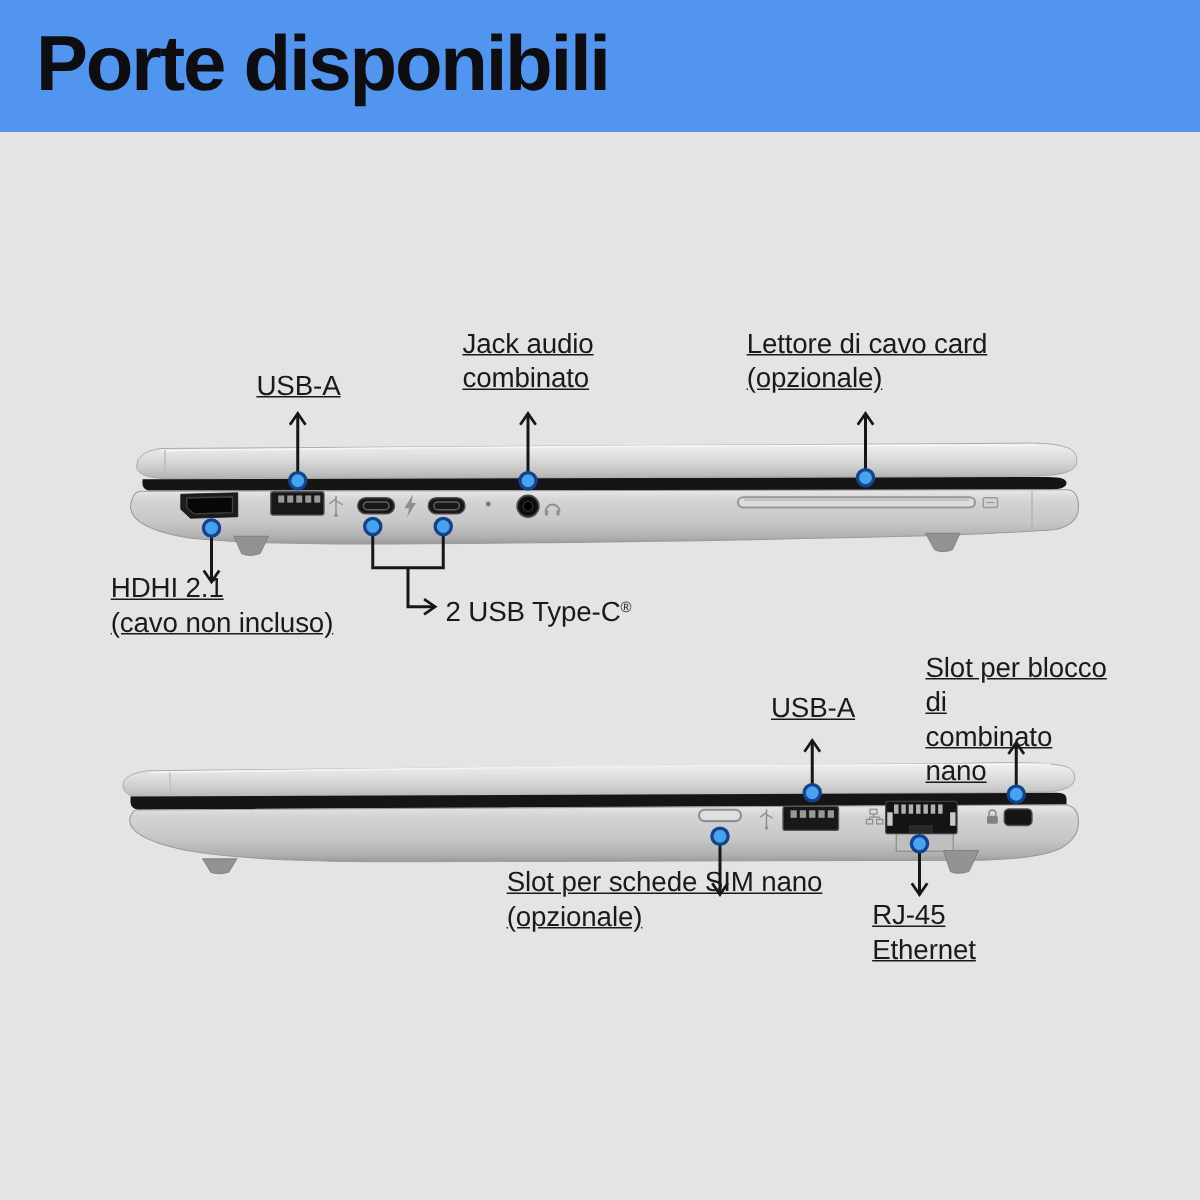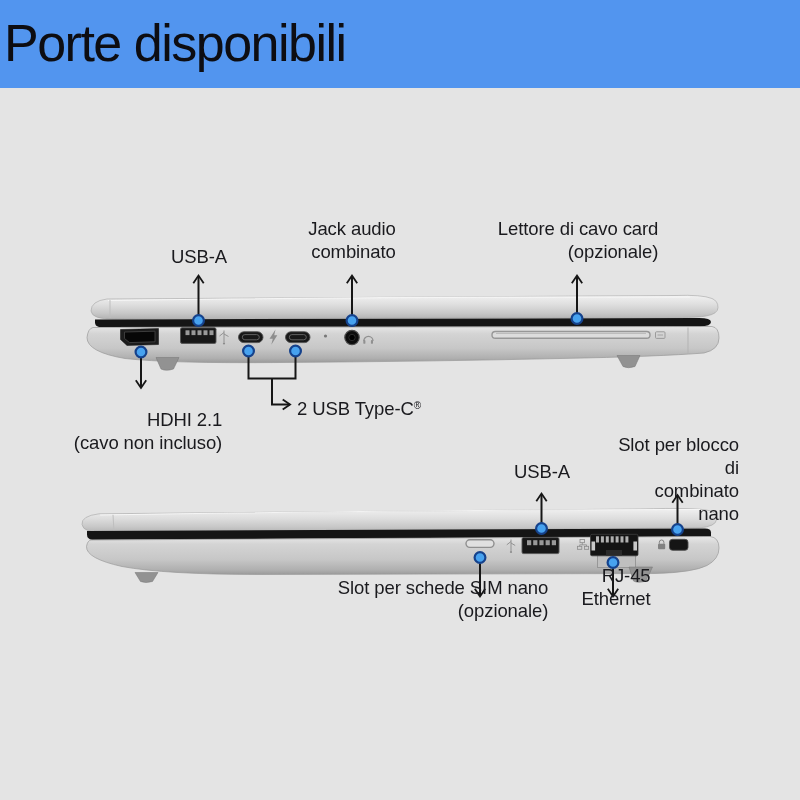--- a/index.html
+++ b/index.html
@@ -1,26 +1,26 @@
 <!DOCTYPE html>
 <html><head>
 <meta charset="utf-8">
 <style>
   html,body{margin:0;padding:0;}
   body{width:800px;height:800px;overflow:hidden;background:#E4E4E4;
        font-family:"Liberation Sans", sans-serif;}
   .page{position:relative;width:800px;height:800px;background:#E4E4E4;}
   .header{position:absolute;left:0;top:0;width:800px;height:88px;background:#5295EF;}
-  .header h1{margin:0;padding:0 0 0 4px;font-size:52px;font-weight:400;
+  .header h1{margin:0;padding:0 0 0 24px;font-size:52px;font-weight:700;
              letter-spacing:-1.5px;line-height:86px;color:#0D0D12;}
   .stage{position:absolute;left:0;top:0;width:800px;height:800px;}
   svg{position:absolute;left:0;top:0;}
   .lbl{position:absolute;font-size:18.5px;line-height:23px;color:#1A1A1E;
        white-space:pre-line;letter-spacing:-0.1px;}
-  .center{transform:translateX(-50%);text-align:right;}
+  .center{transform:translateX(-50%);text-align:left;text-decoration:underline;}
   .reg{font-size:10px;vertical-align:6px;letter-spacing:0;}
 </style>
 </head>
 <body>
 
 <div class="page">
 
   <div class="header">
     <h1>Porte disponibili</h1>
   </div>
@@ -179,26 +179,26 @@
         </g>
       </g>
     </svg>
 
     <div>
       <div class="lbl center" style="left:199px;top:245px">USB-A</div>
       <div class="lbl center" style="left:352px;top:217px">Jack audio
 combinato</div>
       <div class="lbl center" style="left:578px;top:217px">Lettore di cavo card
 (opzionale)</div>
-      <div class="lbl center" style="left:148px;top:408px">HDHI 2.1
+      <div class="lbl center" style="left:148px;top:380px">HDHI 2.1
 (cavo non incluso)</div>
       <div class="lbl" style="left:297px;top:394px"><span>2 USB Type-C</span><span class="reg">®</span></div>
       <div class="lbl center" style="left:542px;top:460px">USB-A</div>
       <div class="lbl center" style="left:678px;top:433px">Slot per blocco di
 combinato nano</div>
       <div class="lbl center" style="left:443px;top:576px">Slot per schede SIM nano
 (opzionale)</div>
-      <div class="lbl center" style="left:616px;top:564px">RJ-45
+      <div class="lbl center" style="left:616px;top:598px">RJ-45
 Ethernet</div>
     </div>
 
   </div>
 </div>
 
 </body></html>

